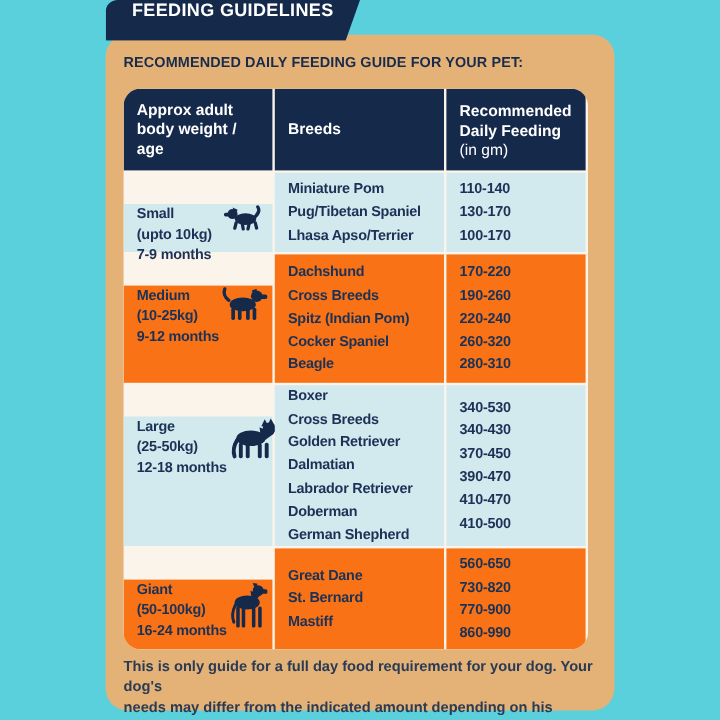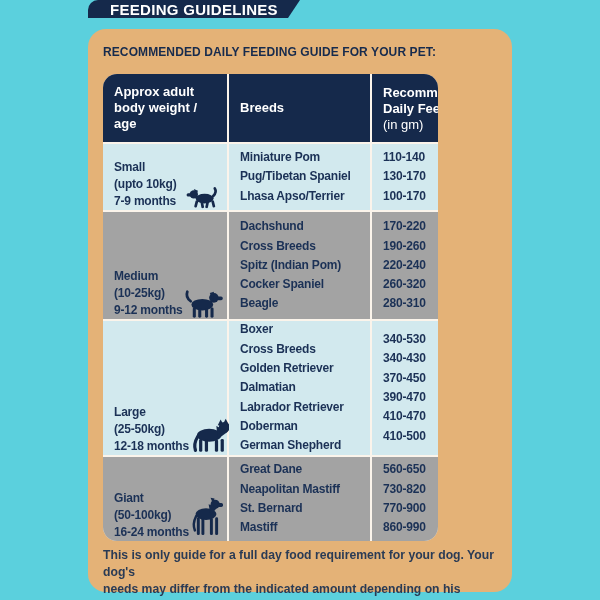--- a/index.html
+++ b/index.html
@@ -7,58 +7,59 @@
     width:600px;height:600px;position:relative;overflow:hidden;
     background:#5bd0dd;
     font-family:"Liberation Sans", sans-serif;
     color:#1b3156;
   }
   .card{
     position:absolute;left:88px;top:29px;width:424px;height:563px;
     background:#e4b277;border-radius:18px;
   }
   .banner{
-    position:absolute;left:88px;top:0;width:212px;height:18px;
+    position:absolute;left:88px;top:0;width:212px;height:34px;
     background:#15294b;
     border-top-left-radius:10px;
     clip-path:polygon(0 0,100% 0,calc(100% - 12px) 100%,0 100%);
-    display:flex;align-items:flex-end;padding-left:22px;box-sizing:border-box;
+    display:flex;align-items:flex-start;padding-left:22px;box-sizing:border-box;
     z-index:3;
   }
   .banner-title{
     color:#ffffff;font-weight:bold;font-size:15px;letter-spacing:.3px;
   }
   .subtitle{
     position:absolute;left:103px;top:45px;width:400px;
     font-size:12px;font-weight:bold;color:#172b4d;letter-spacing:.1px;
     z-index:2;
   }
   .table{
-    position:absolute;left:103px;top:74px;width:335px;
+    position:absolute;left:103px;top:74px;width:387px;
     display:grid;
     grid-template-columns:124px 141px 116px;
     grid-template-rows:68px 66px 107px 134px 84px;
     gap:2px;
     background:rgba(255,255,255,.85);
     border-radius:14px;overflow:hidden;
     z-index:2;
   }
   .cell{box-sizing:border-box;}
   .th{
     background:#15294b;color:#ffffff;
     display:flex;flex-direction:column;justify-content:center;
     padding:6px 8px 6px 11px;
     font-size:13px;font-weight:bold;line-height:16px;
   }
   .th .unit{font-weight:normal;font-size:13px;line-height:15px;}
   .row-light{background:#d2e9ee;}
-  .row-teal{background:#a3a3a3;}
+  .row-teal{background:#f97316;}
   .size-cell{
-    display:flex;align-items:flex-end;
+    display:flex;align-items:flex-start;
     padding:0 5px 0 11px;
+    margin-top:26px;
   }
   .size-text{font-size:12px;font-weight:bold;line-height:17px;letter-spacing:-.2px;white-space:nowrap;}
   .size-cell svg{margin-left:auto;flex-shrink:0;}
   .list-cell{
     display:flex;flex-direction:column;justify-content:center;
     padding-left:11px;
     font-size:12px;font-weight:bold;letter-spacing:-.2px;
   }
   .list-cell div{line-height:19.3px;white-space:nowrap;}
   .footer{
@@ -207,21 +208,20 @@
       <polygon points="30,11 43,16 33,28"></polygon>
       <path class="stroke" d="M11,29 Q5,41 9,51" stroke-width="3.8"></path>
       <rect x="12" y="31" width="4.5" height="27" rx="2"></rect>
       <rect x="19" y="32" width="4.5" height="26" rx="2"></rect>
       <rect x="32" y="32" width="4.5" height="26" rx="2"></rect>
       <rect x="40" y="31" width="4.5" height="27" rx="2"></rect>
     </svg>
   </div>
   <div class="cell row-teal list-cell">
     <div>Great Dane</div>
-    <div>Neapolitan Mastiff</div>
     <div>St. Bernard</div>
     <div>Mastiff</div>
   </div>
   <div class="cell row-teal list-cell">
     <div>560-650</div>
     <div>730-820</div>
     <div>770-900</div>
     <div>860-990</div>
   </div>
 

